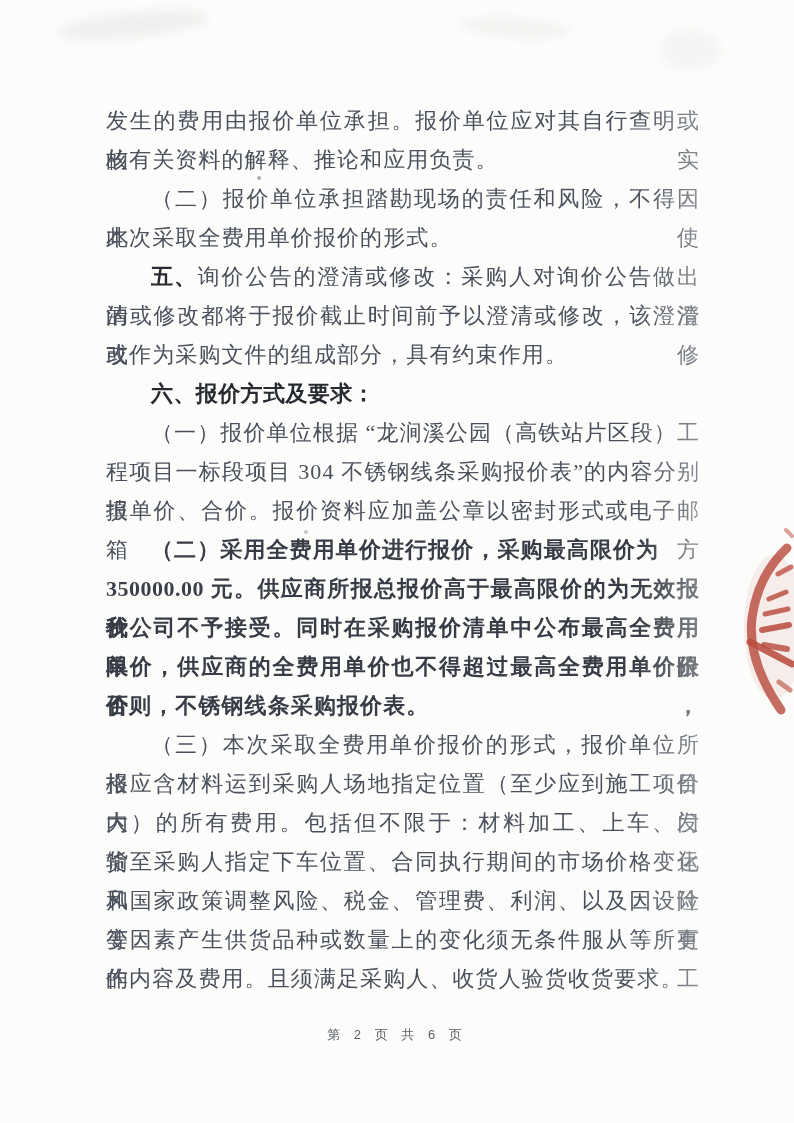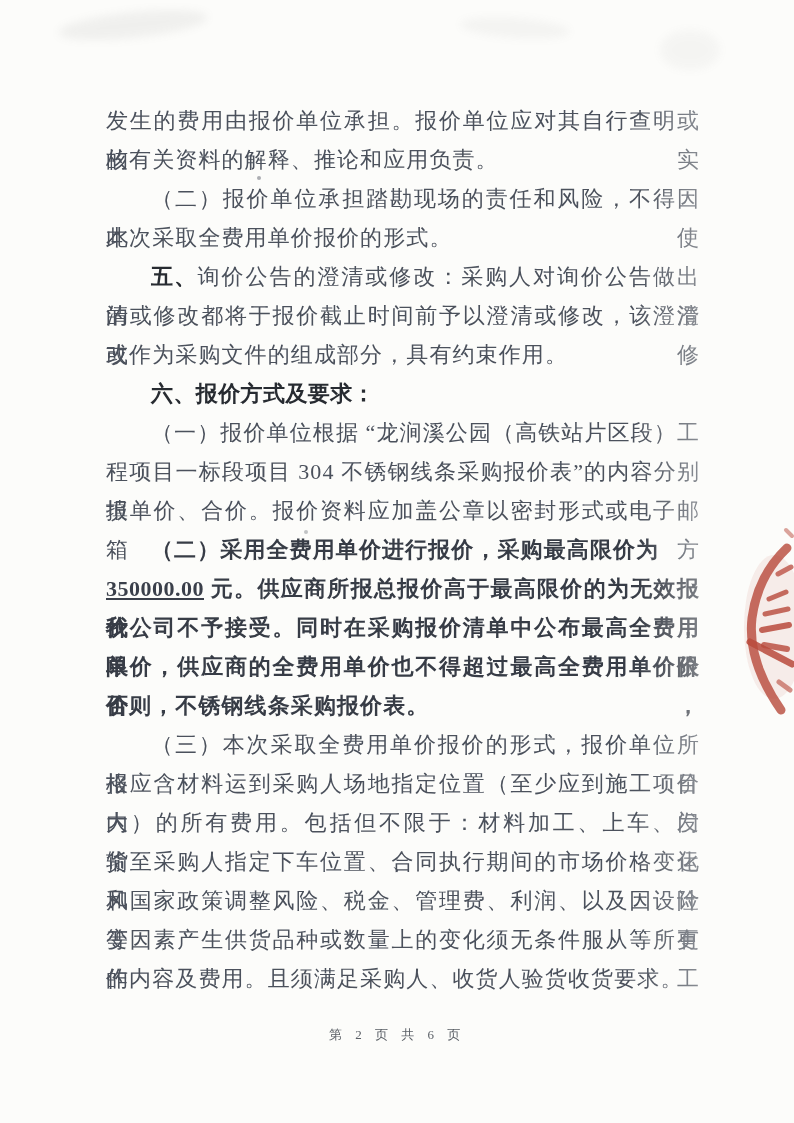--- a/index.html
+++ b/index.html
@@ -32,26 +32,26 @@
     white-space:normal;
     text-align:justify;
     text-align-last:justify;
   }
   .line.indent{text-indent:45px;}
   .line.emph{font-weight:600;color:#373c46;}
   .hb{
     font-family:"Liberation Sans","DejaVu Sans",sans-serif;
     font-weight:700;color:#272b31;letter-spacing:.4px;
   }
-  .num{font-weight:700;color:#3a3f4a;letter-spacing:.5px;text-decoration:underline;}
+  .num{font-weight:700;color:#3a3f4a;letter-spacing:.5px;}
 
   .footer{
     position:absolute;left:0;top:1026px;width:100%;
     text-align:center;
-    font-family:Liberation Serif, serif;
+    font-family:Liberation Sans, sans-serif;
     font-size:13px;letter-spacing:5px;color:#5a5f66;
   }
 
   
   .fade-right{
     position:absolute;left:636px;top:90px;width:100px;height:950px;
     background:linear-gradient(to right, rgba(252,252,250,0), rgba(252,252,250,.55));
     pointer-events:none;
   }
 

